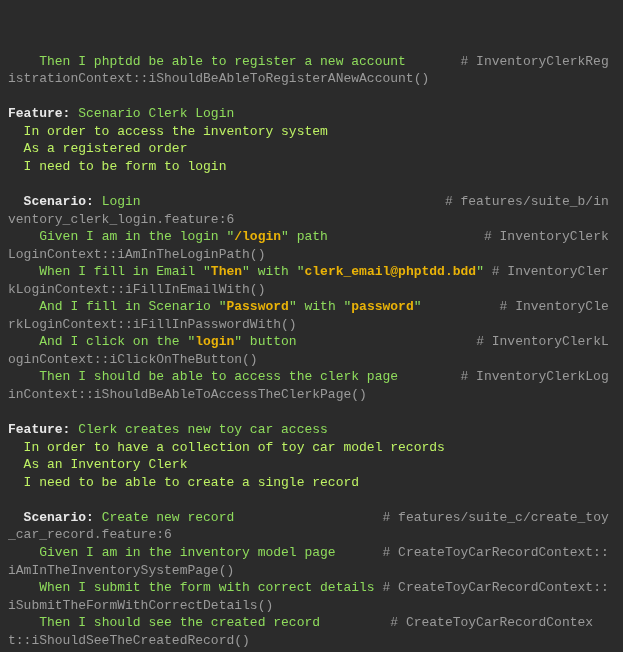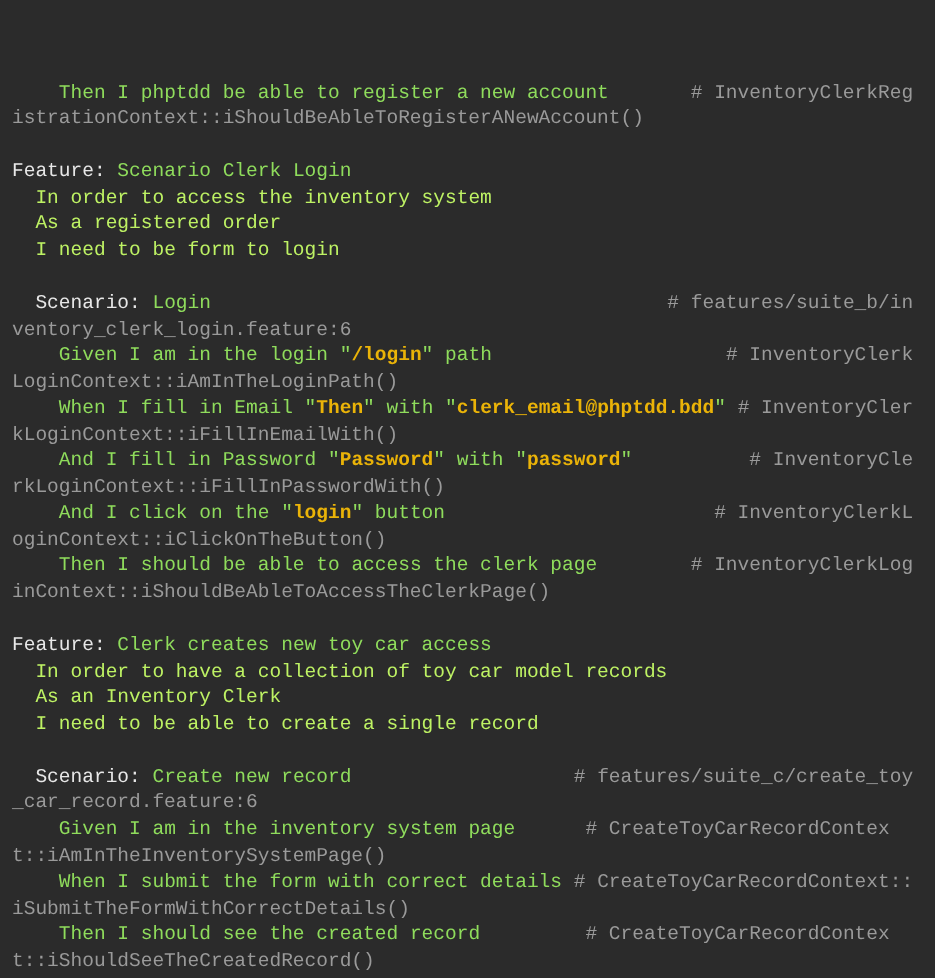--- a/index.html
+++ b/index.html
@@ -10,50 +10,50 @@
     line-height:1.35;
     color:#a0a0a0;
     width:623px;
     height:652px;
     overflow:hidden;
     white-space:pre-wrap;
     word-break:break-all;
   }
   .out{padding:0 8px 8px 8px}
   .g{color:#8fdc5c}      
-  .w{color:#e8e8e8;font-weight:normal}   
+  .w{color:#e8e8e8;font-weight:bold}   
   .wb{color:#eab308;font-weight:bold}  
   .dg{color:#bef264}     
   .gr{color:#9a9a9a}     
 </style>
 </head>
 <body>
 
 
 <div class="out">    <span class="g">Then I phptdd be able to register a new account</span>       <span class="gr"># InventoryClerkRegistrationContext::iShouldBeAbleToRegisterANewAccount()</span>
 
 <span class="w">Feature:</span> <span class="g">Scenario Clerk Login</span>
   <span class="dg">In order to access the inventory system</span>
   <span class="dg">As a registered order</span>
   <span class="dg">I need to be form to login</span>
 
   <span class="w">Scenario:</span> <span class="g">Login</span>                                       <span class="gr"># features/suite_b/inventory_clerk_login.feature:6</span>
     <span class="g">Given I am in the login "</span><span class="wb">/login</span><span class="g">" path</span>                    <span class="gr"># InventoryClerkLoginContext::iAmInTheLoginPath()</span>
     <span class="g">When I fill in Email "</span><span class="wb">Then</span><span class="g">" with "</span><span class="wb">clerk_email@phptdd.bdd</span><span class="g">"</span> <span class="gr"># InventoryClerkLoginContext::iFillInEmailWith()</span>
-    <span class="g">And I fill in Password "</span><span class="wb">Password</span><span class="g">" with "</span><span class="wb">password</span><span class="g">"</span>          <span class="gr"># InventoryClerkLoginContext::iFillInPasswordWith()</span>
+    <span class="g">And I fill in Scenario "</span><span class="wb">Password</span><span class="g">" with "</span><span class="wb">password</span><span class="g">"</span>          <span class="gr"># InventoryClerkLoginContext::iFillInPasswordWith()</span>
     <span class="g">And I click on the "</span><span class="wb">login</span><span class="g">" button</span>                       <span class="gr"># InventoryClerkLoginContext::iClickOnTheButton()</span>
     <span class="g">Then I should be able to access the clerk page</span>        <span class="gr"># InventoryClerkLoginContext::iShouldBeAbleToAccessTheClerkPage()</span>
 
 <span class="w">Feature:</span> <span class="g">Clerk creates new toy car access</span>
   <span class="dg">In order to have a collection of toy car model records</span>
   <span class="dg">As an Inventory Clerk</span>
   <span class="dg">I need to be able to create a single record</span>
 
   <span class="w">Scenario:</span> <span class="g">Create new record</span>                   <span class="gr"># features/suite_c/create_toy_car_record.feature:6</span>
-    <span class="g">Given I am in the inventory system page</span>      <span class="gr"># CreateToyCarRecordContext::iAmInTheInventorySystemPage()</span>
+    <span class="g">Given I am in the inventory model page</span>      <span class="gr"># CreateToyCarRecordContext::iAmInTheInventorySystemPage()</span>
     <span class="g">When I submit the form with correct details</span> <span class="gr"># CreateToyCarRecordContext::iSubmitTheFormWithCorrectDetails()</span>
     <span class="g">Then I should see the created record</span>         <span class="gr"># CreateToyCarRecordContext::iShouldSeeTheCreatedRecord()</span>
 
 
 
 </div>
 
 
 
 </body></html>

